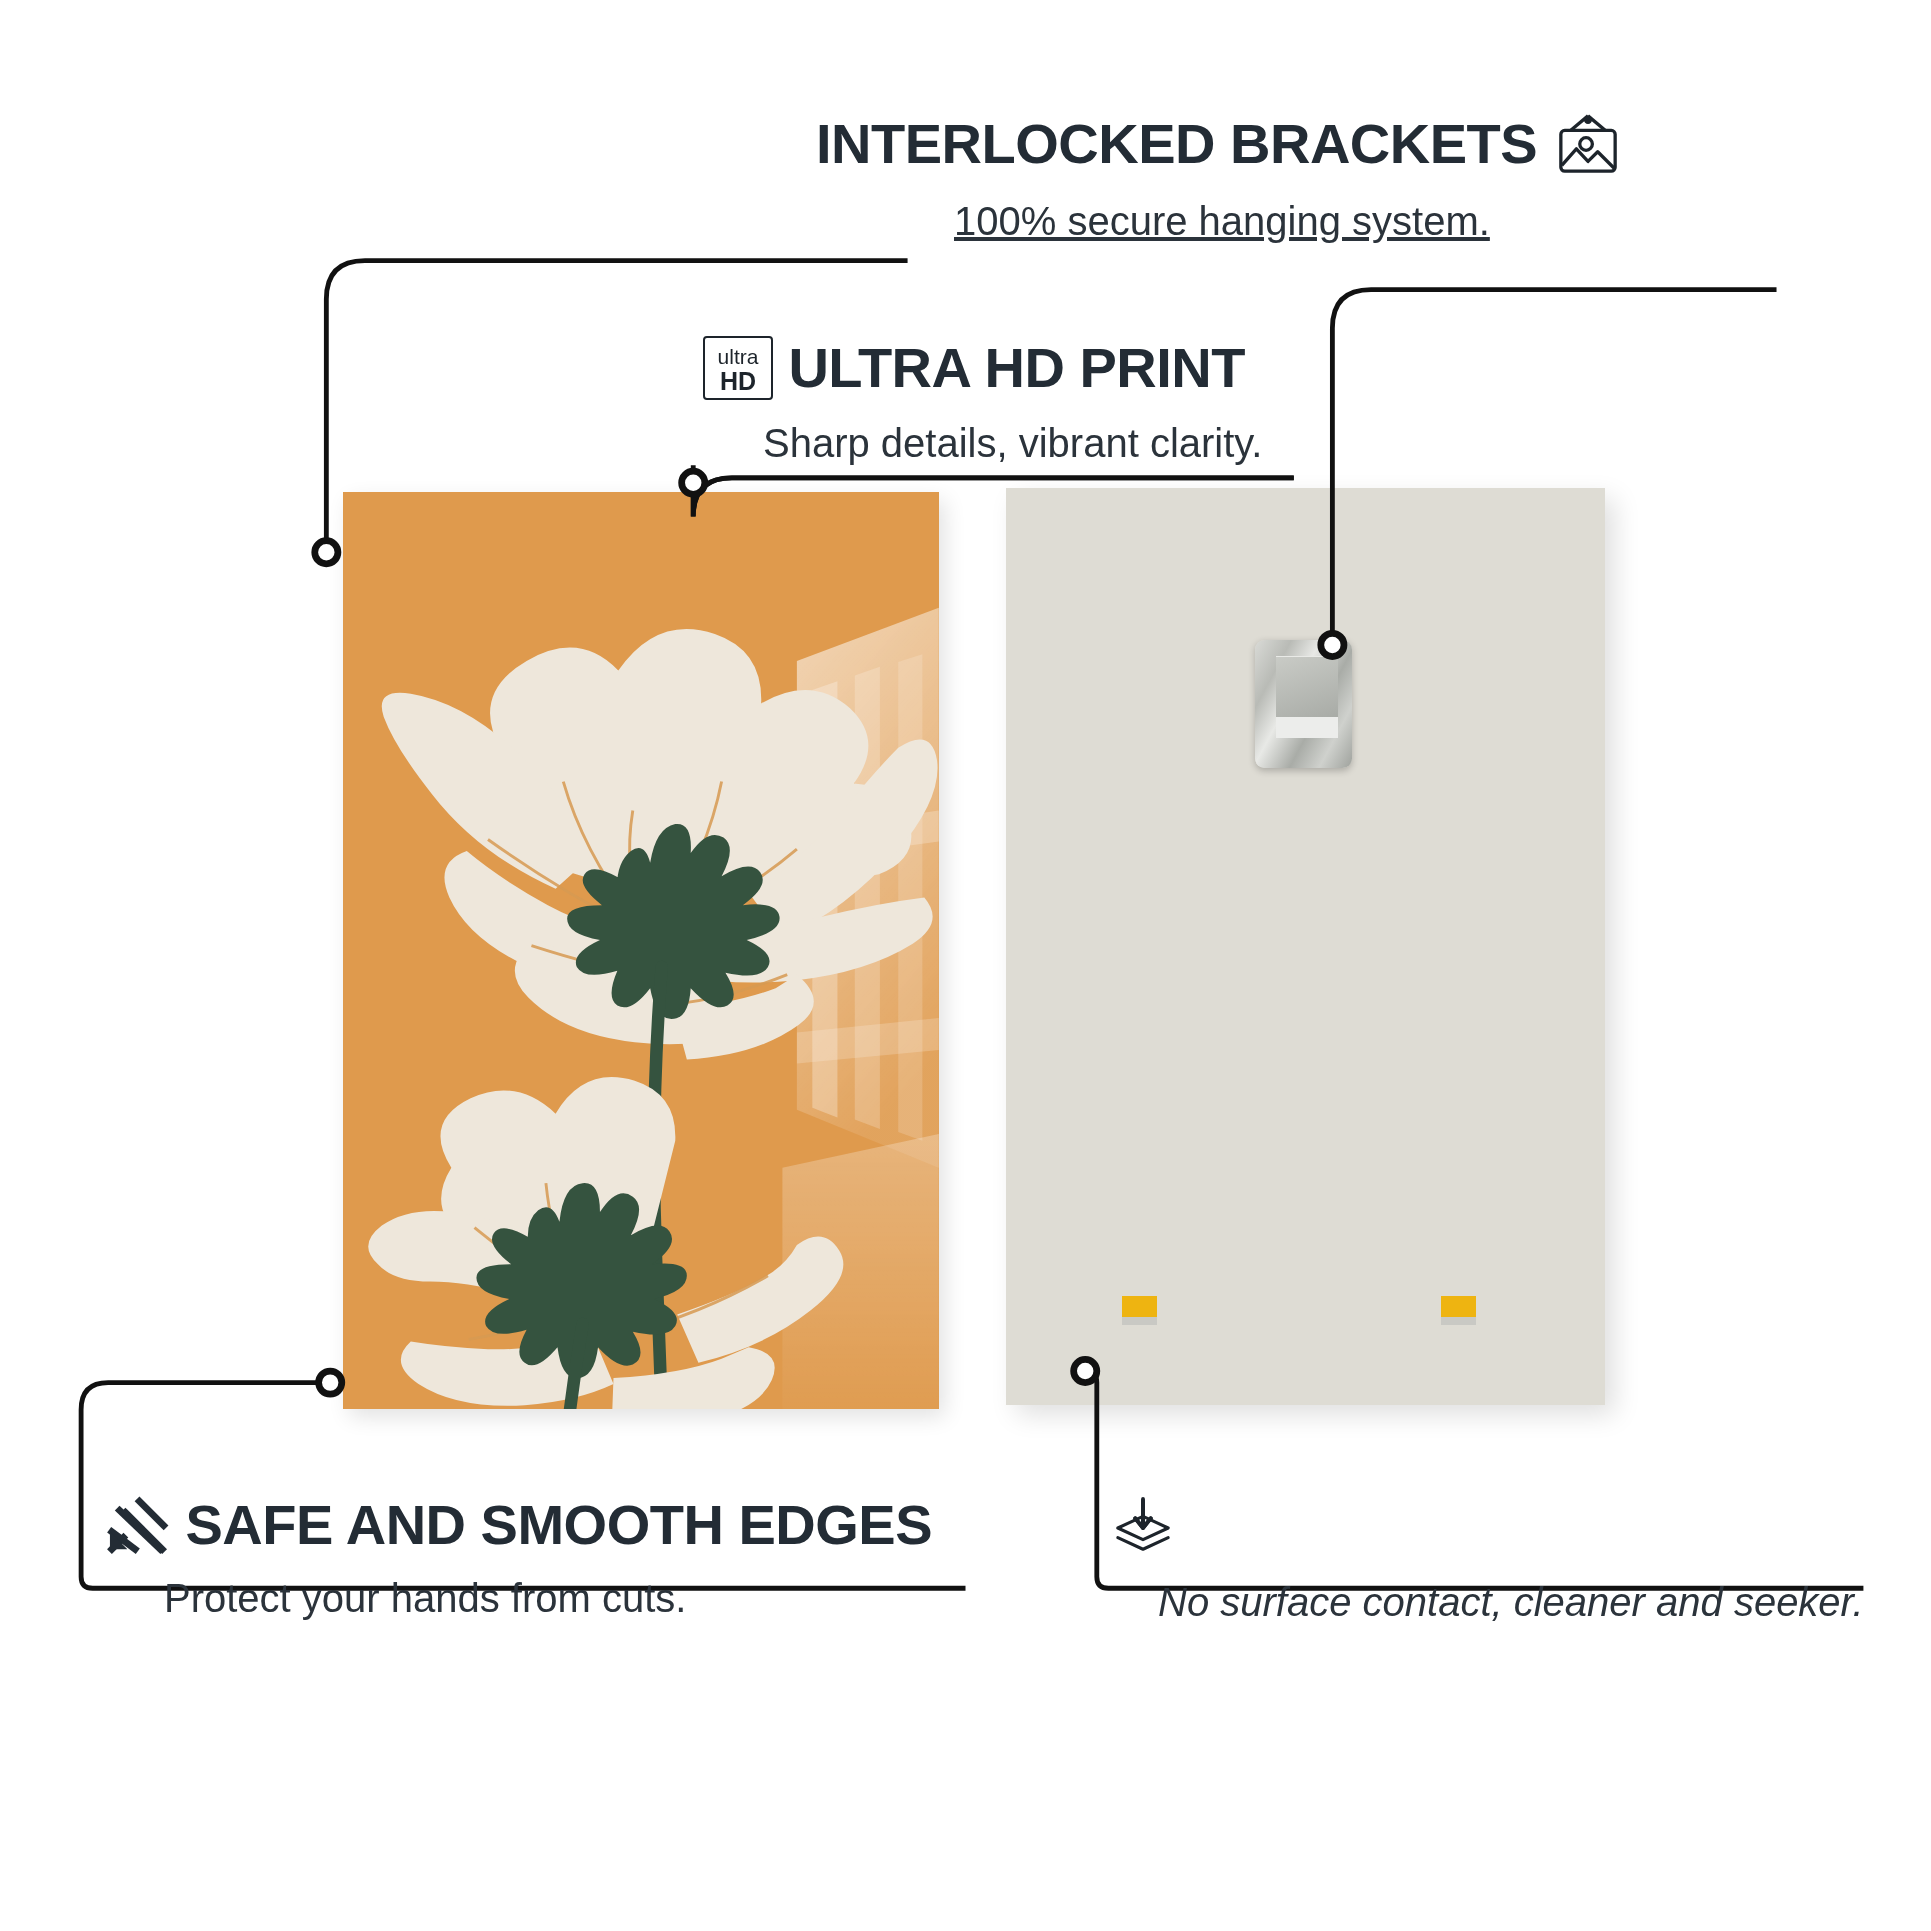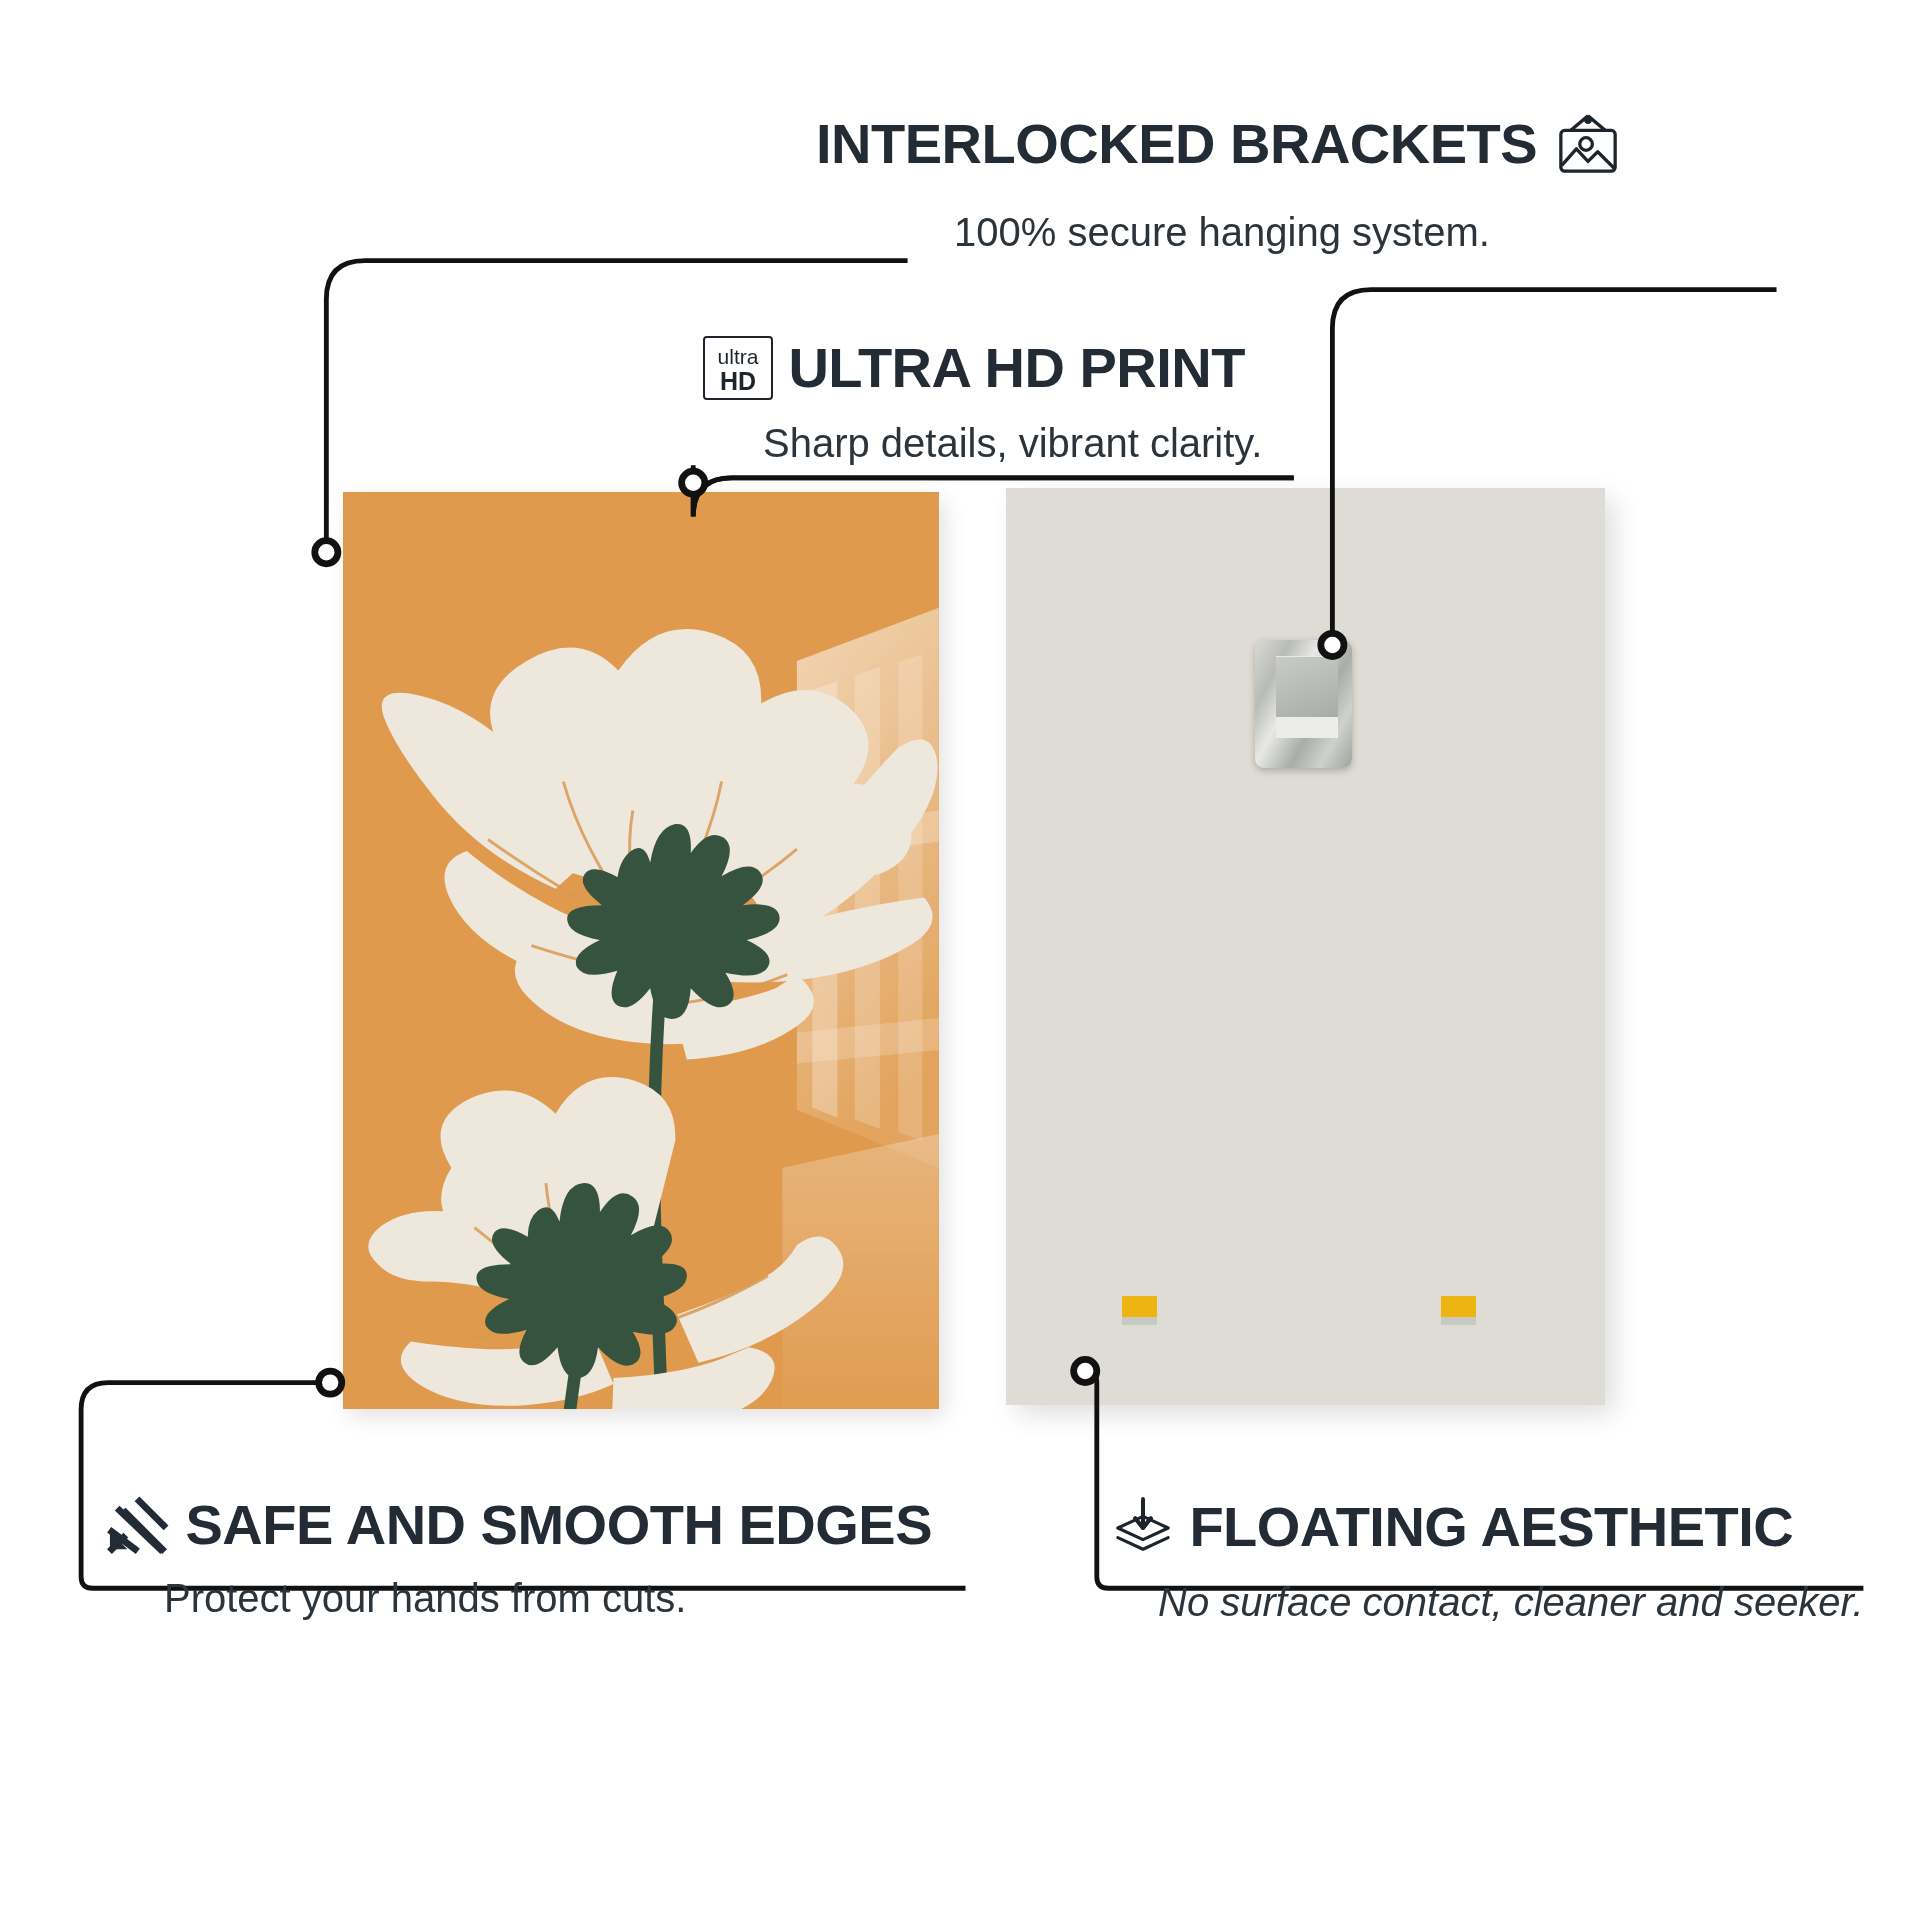--- a/index.html
+++ b/index.html
@@ -26,21 +26,21 @@
     font-size:40px;font-weight:400;color:#2b333b;line-height:1.1;
     white-space:nowrap;
   }
   .icon-box{flex:0 0 auto;display:flex;align-items:center;justify-content:center;}
 
   
   #c-tempered{left:93px;top:100px;}
   #c-tempered .sub{margin-top:21px;margin-left:79px;}
 
   #c-interlocked{left:816px;top:112px;}
-  #c-interlocked .sub{margin-top:34px;margin-left:138px;}
+  #c-interlocked .sub{margin-top:23px;margin-left:138px;text-decoration:underline;}
 
   #c-ultrahd{left:703px;top:336px;}
   #c-ultrahd .sub{margin-top:21px;margin-left:60px;}
 
   #c-edges{left:106px;top:1495px;}
   #c-edges .sub{margin-top:21px;margin-left:58px;}
 
   #c-floating{left:1112px;top:1495px;}
   #c-floating .sub{margin-top:21px;margin-left:46px;font-style:italic;}
 
@@ -263,19 +263,18 @@
       <span class="icon-box">
         <svg width="62" height="64" viewBox="0 0 64 66">
           <g fill="none" stroke="#1d242b" stroke-width="3.2" stroke-linejoin="round" stroke-linecap="round">
             <path d="M32 4 L32 30 M32 34 L24 24 M32 34 L40 24" stroke-width="4"></path>
             <path d="M6 34 L32 22 L58 34 L32 46 Z"></path>
             <path d="M6 44 L32 56 L58 44"></path>
           </g>
           <path d="M32 6 L32 32 M24 24 L32 34 L40 24" fill="none" stroke="#1d242b" stroke-width="4" stroke-linecap="round" stroke-linejoin="round"></path>
         </svg>
       </span>
-      <span class="title">FLOATING AESTHETIC</span>
     </div>
     <div class="sub">No surface contact, cleaner and seeker.</div>
   </div>
 
 </div>
 
 
 </body></html>

